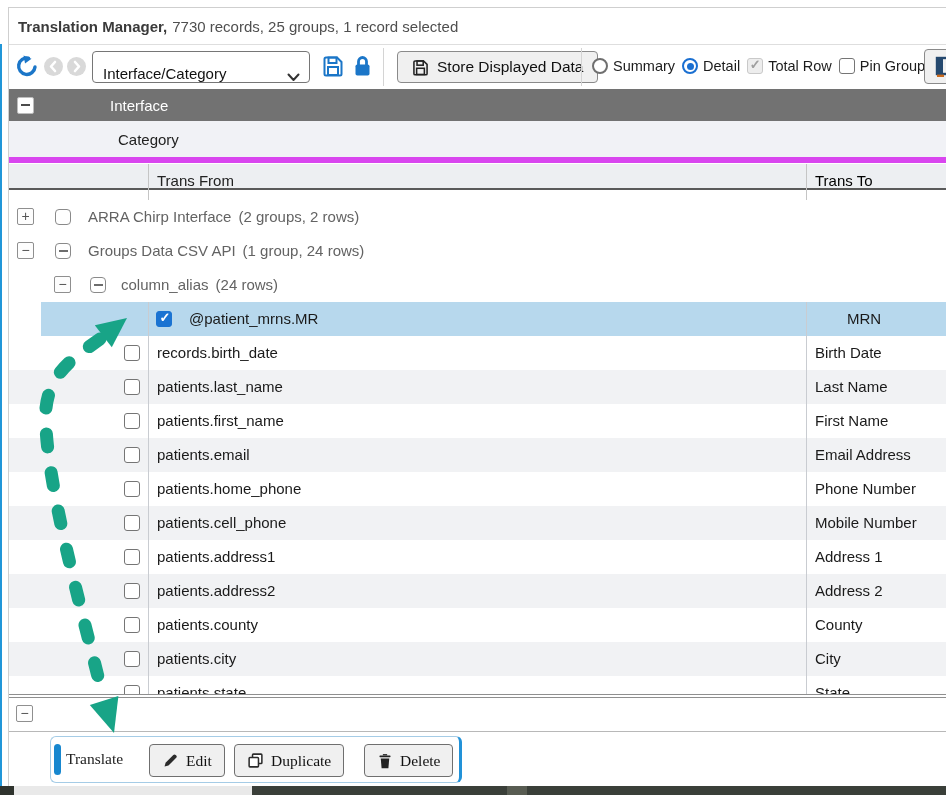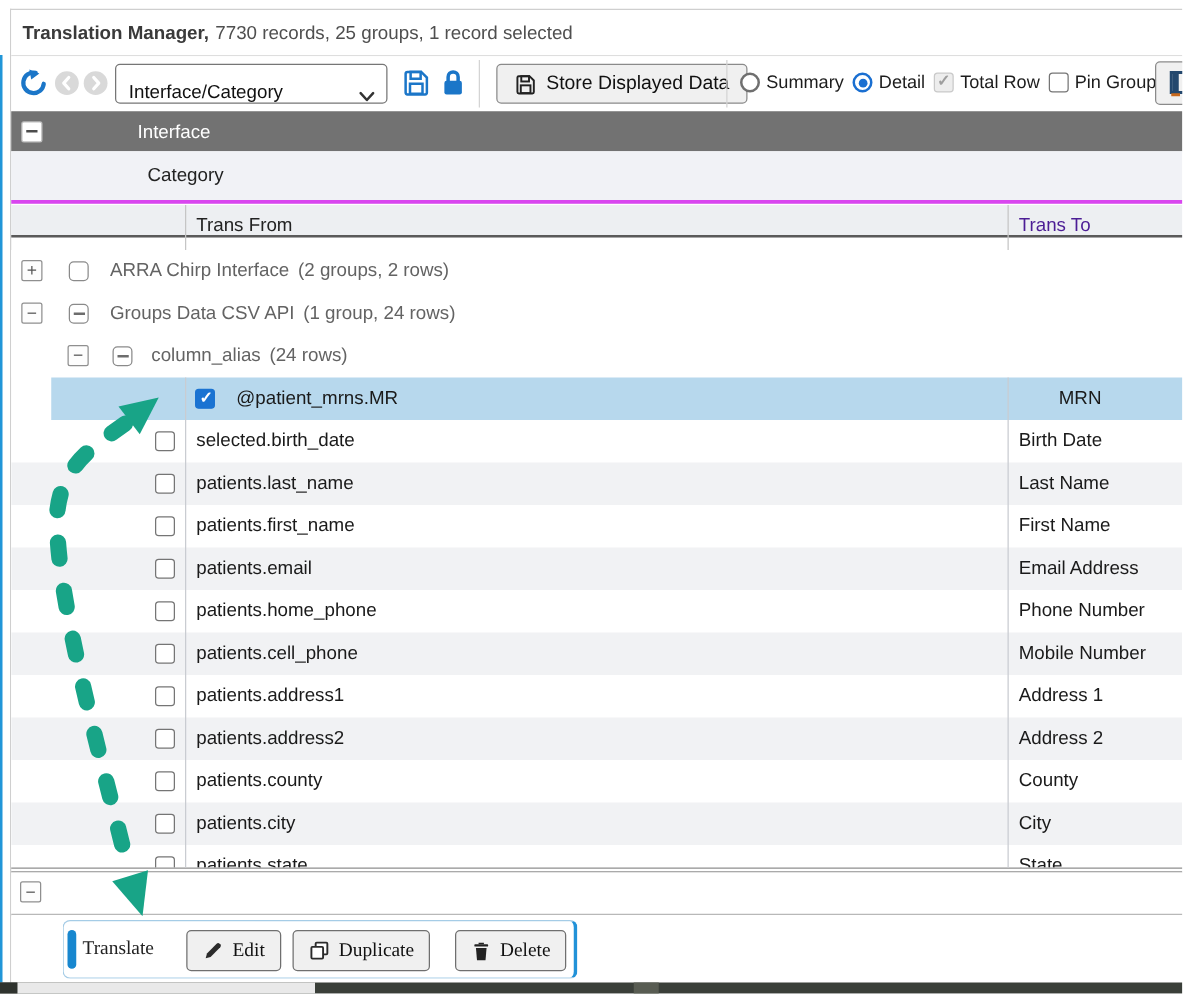--- a/index.html
+++ b/index.html
@@ -32,25 +32,25 @@
   .cbx{width:16px;height:16px;border:1.5px solid #757575;border-radius:3px;background:#fff;box-sizing:border-box;position:relative;cursor:pointer;}
   .cbx.checked-disabled{background:#ededed;border-color:#c9c9c9;}
   .cbx.checked-disabled::after{content:"✓";position:absolute;left:1.5px;top:-2px;font-size:13px;font-weight:bold;color:#9e9e9e;}
   #col-chooser-btn{position:absolute;left:915px;top:4px;width:42px;height:35px;padding:0;}
 
   
   #hdr-interface{left:9px;top:89px;width:937px;height:32px;background:#727272;display:flex;align-items:center;}
   #hdr-interface .lbl{color:#fff;font-size:15px;margin-left:76px;}
   .mini-minus{width:15px;height:15px;background:#fff;border:1px solid #bdbdbd;border-radius:2px;position:relative;cursor:pointer;margin-left:8px;}
   .mini-minus::after{content:"";position:absolute;left:3px;right:3px;top:6px;height:2px;background:#4c4c4c;}
-  #hdr-category{left:9px;top:121px;width:937px;height:42px;background:#f1f2f6;display:flex;align-items:center;border-bottom:3px solid #d946ef;box-sizing:border-box;}
+  #hdr-category{left:9px;top:121px;width:937px;height:42px;background:#f1f2f6;display:flex;align-items:center;border-bottom:6px solid #d946ef;box-sizing:border-box;}
   #hdr-category .lbl{font-size:15px;color:#222;margin-left:109px;}
   #hdr-cols{left:9px;top:164px;width:937px;height:26px;background:#edeff2;border-bottom:2px solid #5a5a5a;box-sizing:border-box;}
   #hdr-cols .from{position:absolute;left:148px;top:8px;font-size:15px;color:#222;}
-  #hdr-cols .to{position:absolute;left:806px;top:8px;font-size:15px;color:#4c1d95;}
+  #hdr-cols .to{position:absolute;left:806px;top:8px;font-size:15px;color:#000000;}
 
   
   #rows-layer{left:9px;top:200px;width:937px;height:494px;overflow:hidden;background:#fff;}
   .grow,.drow{position:absolute;left:0;width:937px;height:34px;background:#fff;}
   .drow.alt{background:#f1f2f4;}
   .drow.selected{background:#b7d8ed;margin-left:32px;}
   .exp{position:absolute;width:17px;height:17px;top:8px;border:1px solid #8f8f8f;border-radius:2px;background:#fdfdfd;color:#555;
        font-size:14px;line-height:15px;text-align:center;cursor:pointer;box-sizing:border-box;}
   .gcb{position:absolute;width:16px;height:16px;top:9px;border:1.5px solid #8a8a8a;border-radius:4px;background:#fff;box-sizing:border-box;cursor:pointer;}
   .gcb.indet::after{content:"";position:absolute;left:2.5px;right:2.5px;top:5.5px;height:2.5px;background:#6d6d6d;}
@@ -206,21 +206,21 @@
       <span>column_alias</span><span class="meta">(24 rows)</span>
     </span>
   </div>
       <div class="drow selected" style="top: 102px;">
     <span class="rcb checked"></span>
     <span class="from-cell">@patient_mrns.MR</span>
     <span class="to-cell">MRN</span>
   </div>
       <div class="drow" style="top: 136px;">
     <span class="rcb"></span>
-    <span class="from-cell">selected.birth_date</span>
+    <span class="from-cell">records.birth_date</span>
     <span class="to-cell">Birth Date</span>
   </div>
       <div class="drow alt" style="top: 170px; padding-left: 21px;">
     <span class="rcb"></span>
     <span class="from-cell">patients.last_name</span>
     <span class="to-cell">Last Name</span>
   </div>
       <div class="drow" style="top: 204px;">
     <span class="rcb"></span>
     <span class="from-cell">patients.first_name</span>

